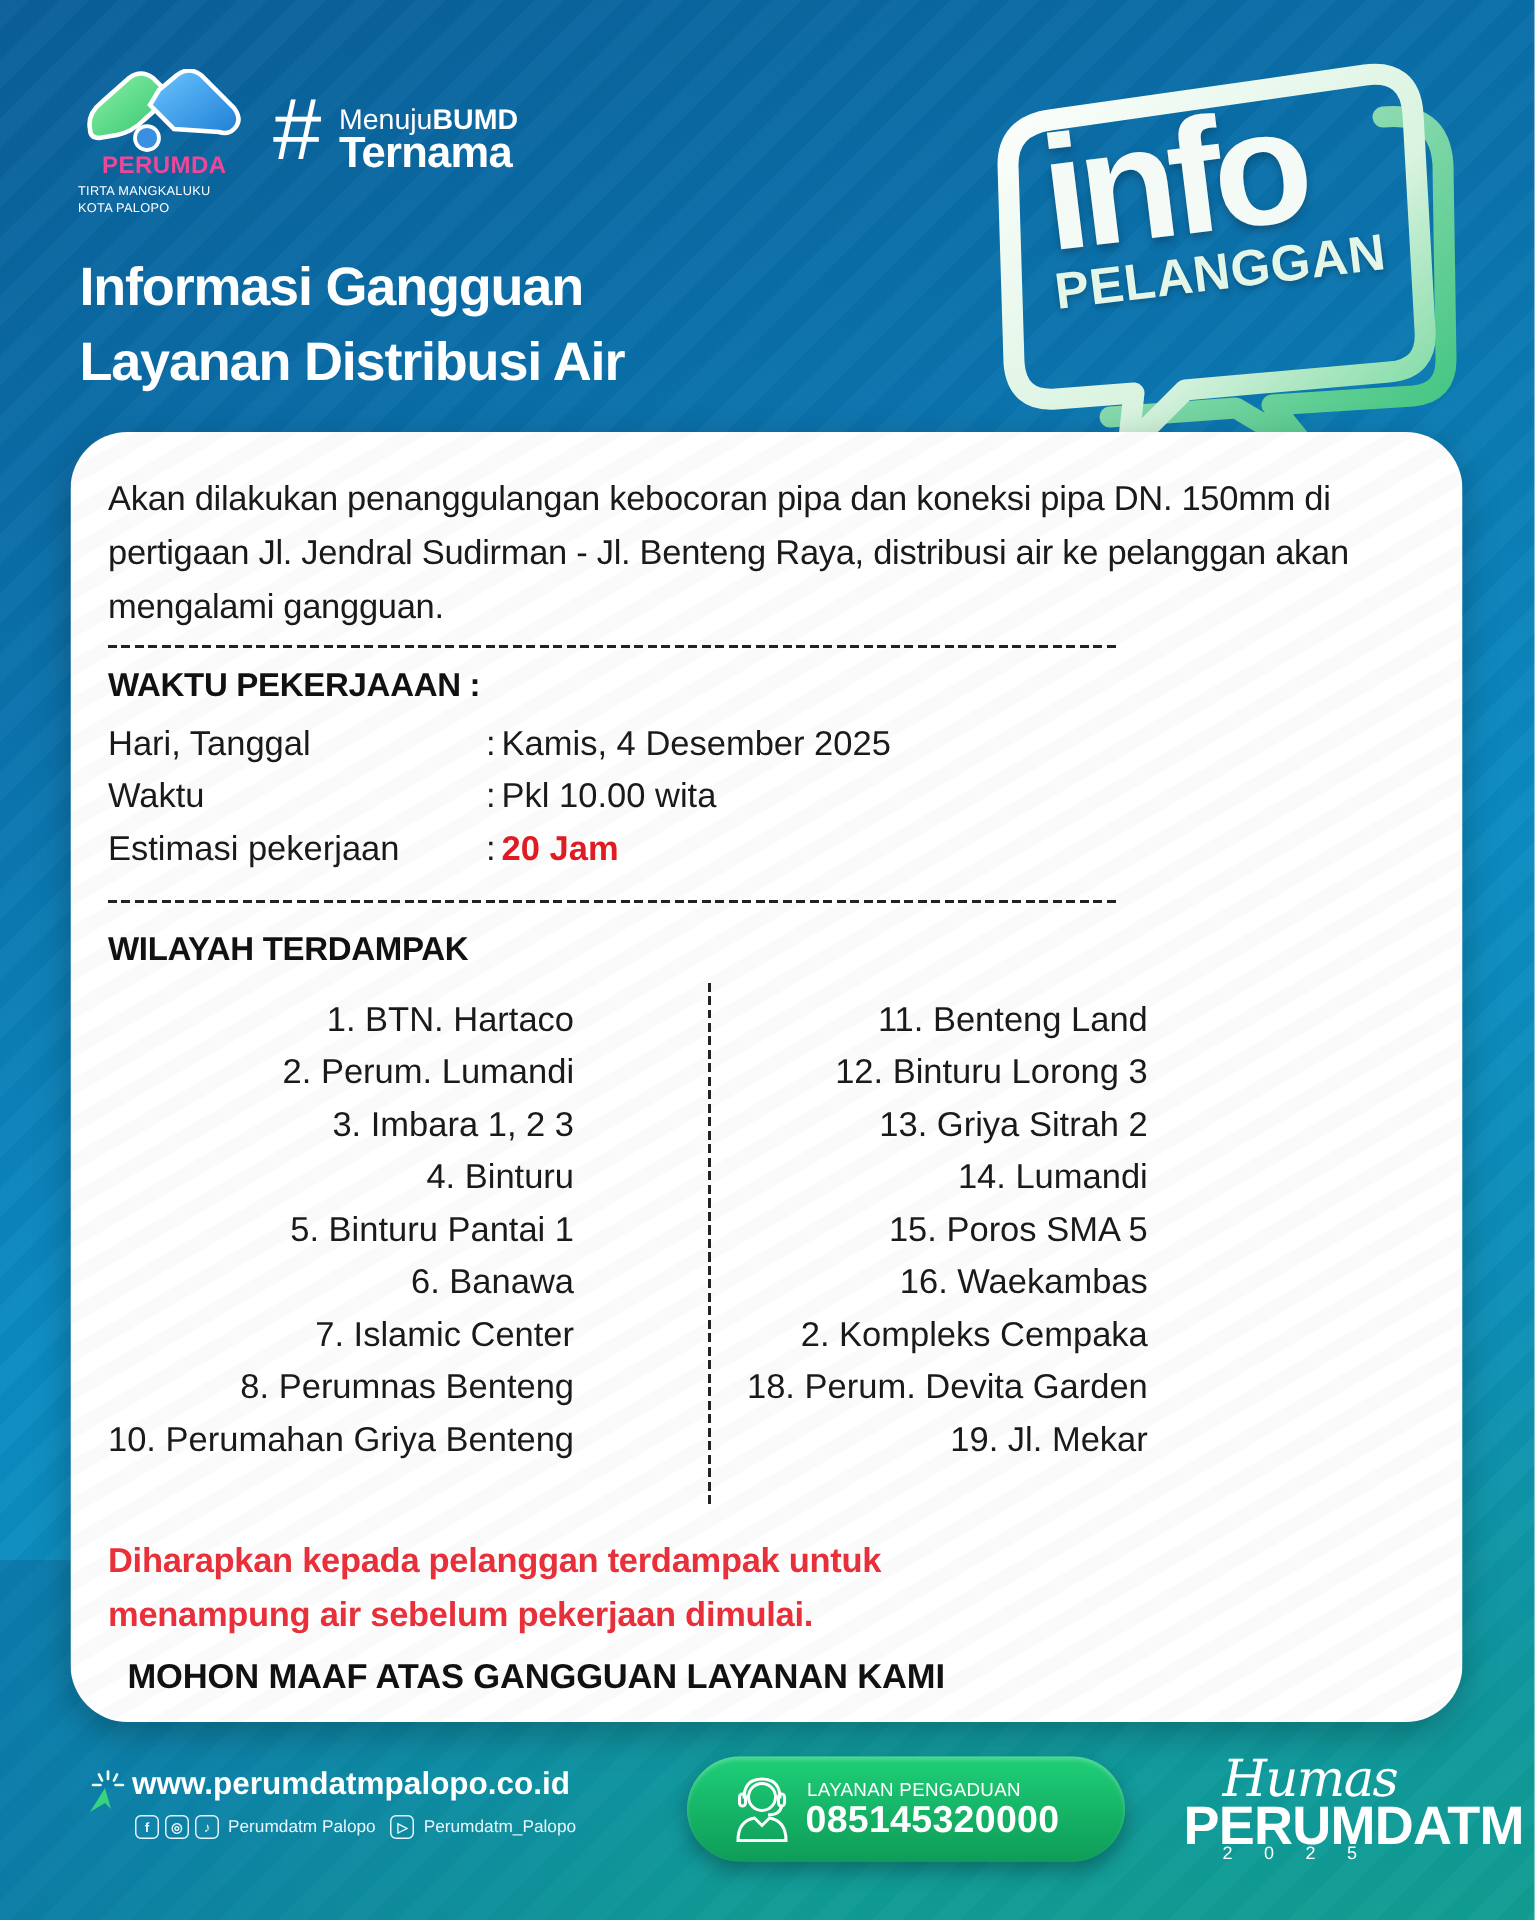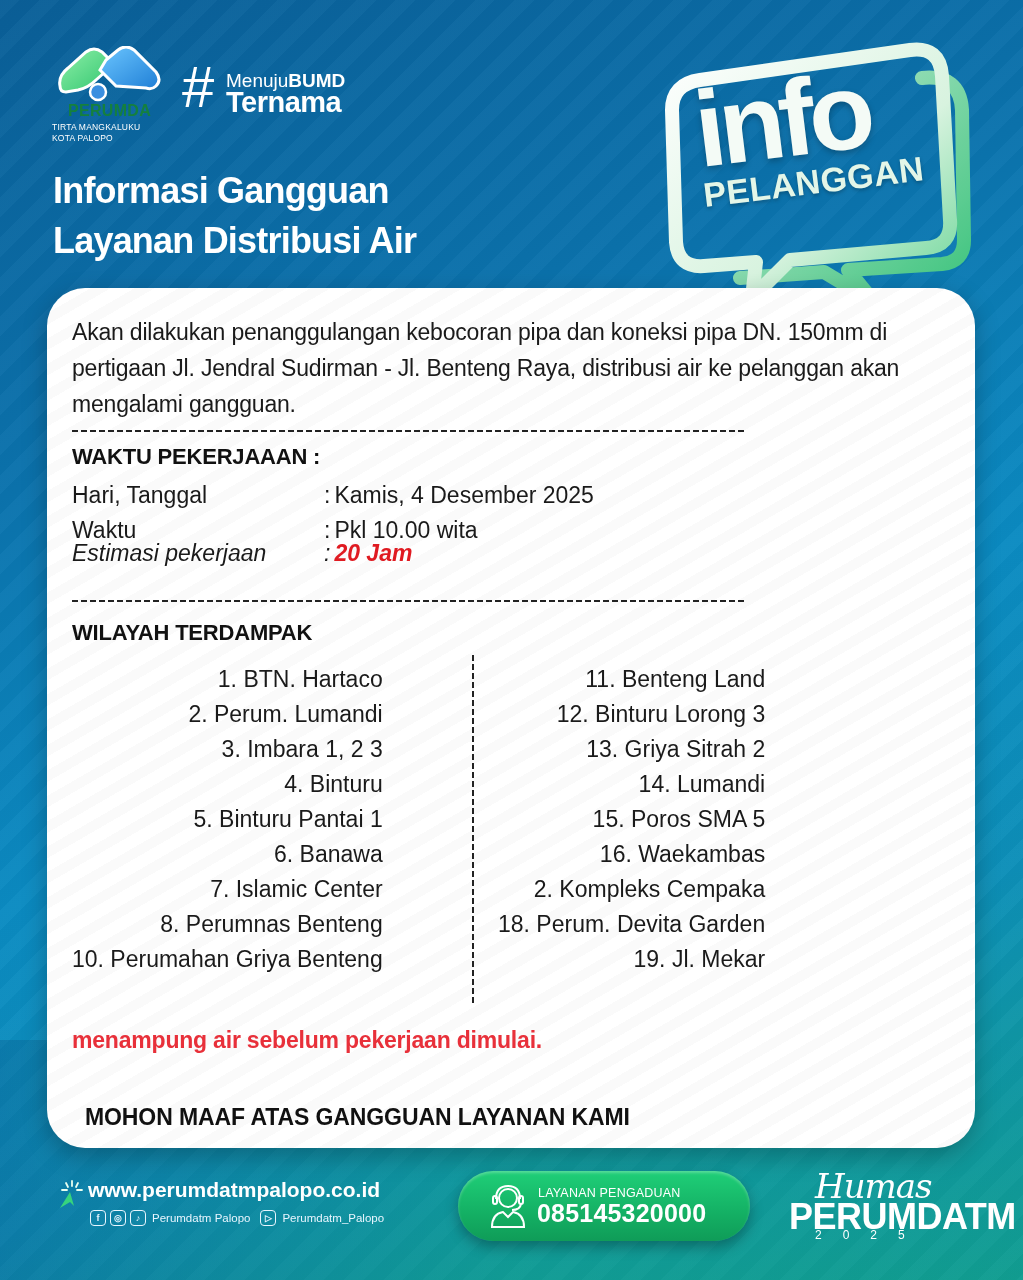--- a/index.html
+++ b/index.html
@@ -17,21 +17,21 @@
     pointer-events: none;
   }
 
   
   .logo {
     position: absolute; left: 52px; top: 46px; width: 115px; height: 100px;
   }
   .logo svg { position: absolute; left: 4px; top: 0; }
   .logo-name {
     position: absolute; left: 0; top: 56px; width: 115px; text-align: center;
-    font-family: "Liberation Sans", sans-serif; font-weight: 700; color: #15803d; font-size: 16px;
+    font-family: "Liberation Sans", sans-serif; font-weight: 700; color: #ec4899; font-size: 16px;
     letter-spacing: 0.3px;
   }
   .logo-sub {
     position: absolute; left: 0; width: 115px; text-align: left;
     font-family: "Liberation Sans", sans-serif; color: #fff; font-size: 8.5px; letter-spacing: 0.2px;
   }
   .logo-sub.l1 { top: 76px; }
   .logo-sub.l2 { top: 87px; }
 
   .hashtag {
@@ -91,21 +91,21 @@
     position: absolute; left: 25px; font-size: 22px; font-weight: 700; color: #111; letter-spacing: -0.2px;
   }
   .st1 { top: 156px; }
   .st2 { top: 332px; }
   .kv { position: absolute; left: 25px; font-size: 23px; color: #1a1a1a; display: flex; }
   .kv .k { width: 252px; }
   .kv .v.red { color: #e01b22; font-weight: 700; }
   .kv .colon { margin-right: 4px; }
   .kv1 { top: 194px; }
   .kv2 { top: 229px; }
-  .kv3 { top: 252px; font-style: italic; }
+  .kv3 { top: 264px; }
 
   .list { position: absolute; top: 374px; font-size: 23px; color: #1a1a1a; line-height: 35px; }
   .list-left { left: 25px; }
   .list-right { left: 451px; }
   .list-item { white-space: nowrap; text-align: right; }
   .divider-v {
     position: absolute; left: 425px; top: 367px; width: 2px; height: 350px;
     background: repeating-linear-gradient(180deg, #222 0 6px, transparent 6px 9px);
   }
   .note {
@@ -254,20 +254,21 @@
     <div class="list-item">13. Griya Sitrah 2</div>
     <div class="list-item">14. Lumandi</div>
     <div class="list-item">15. Poros SMA 5</div>
     <div class="list-item">16. Waekambas</div>
     <div class="list-item">2. Kompleks Cempaka</div>
     <div class="list-item">18. Perum. Devita Garden</div>
     <div class="list-item">19. Jl. Mekar</div>
   </div>
 
   <div class="note">
+    <div>Diharapkan kepada pelanggan terdampak untuk</div>
     <div>menampung air sebelum pekerjaan dimulai.</div>
   </div>
 
   <div class="apology">MOHON MAAF ATAS GANGGUAN LAYANAN KAMI</div>
 </div>
 
 <div class="web">
   <svg class="cursor" width="26" height="30" viewBox="0 0 26 30">
     <g stroke="#e8fff0" stroke-width="1.8" stroke-linecap="round">
       <line x1="14" y1="1" x2="14" y2="6"></line>

